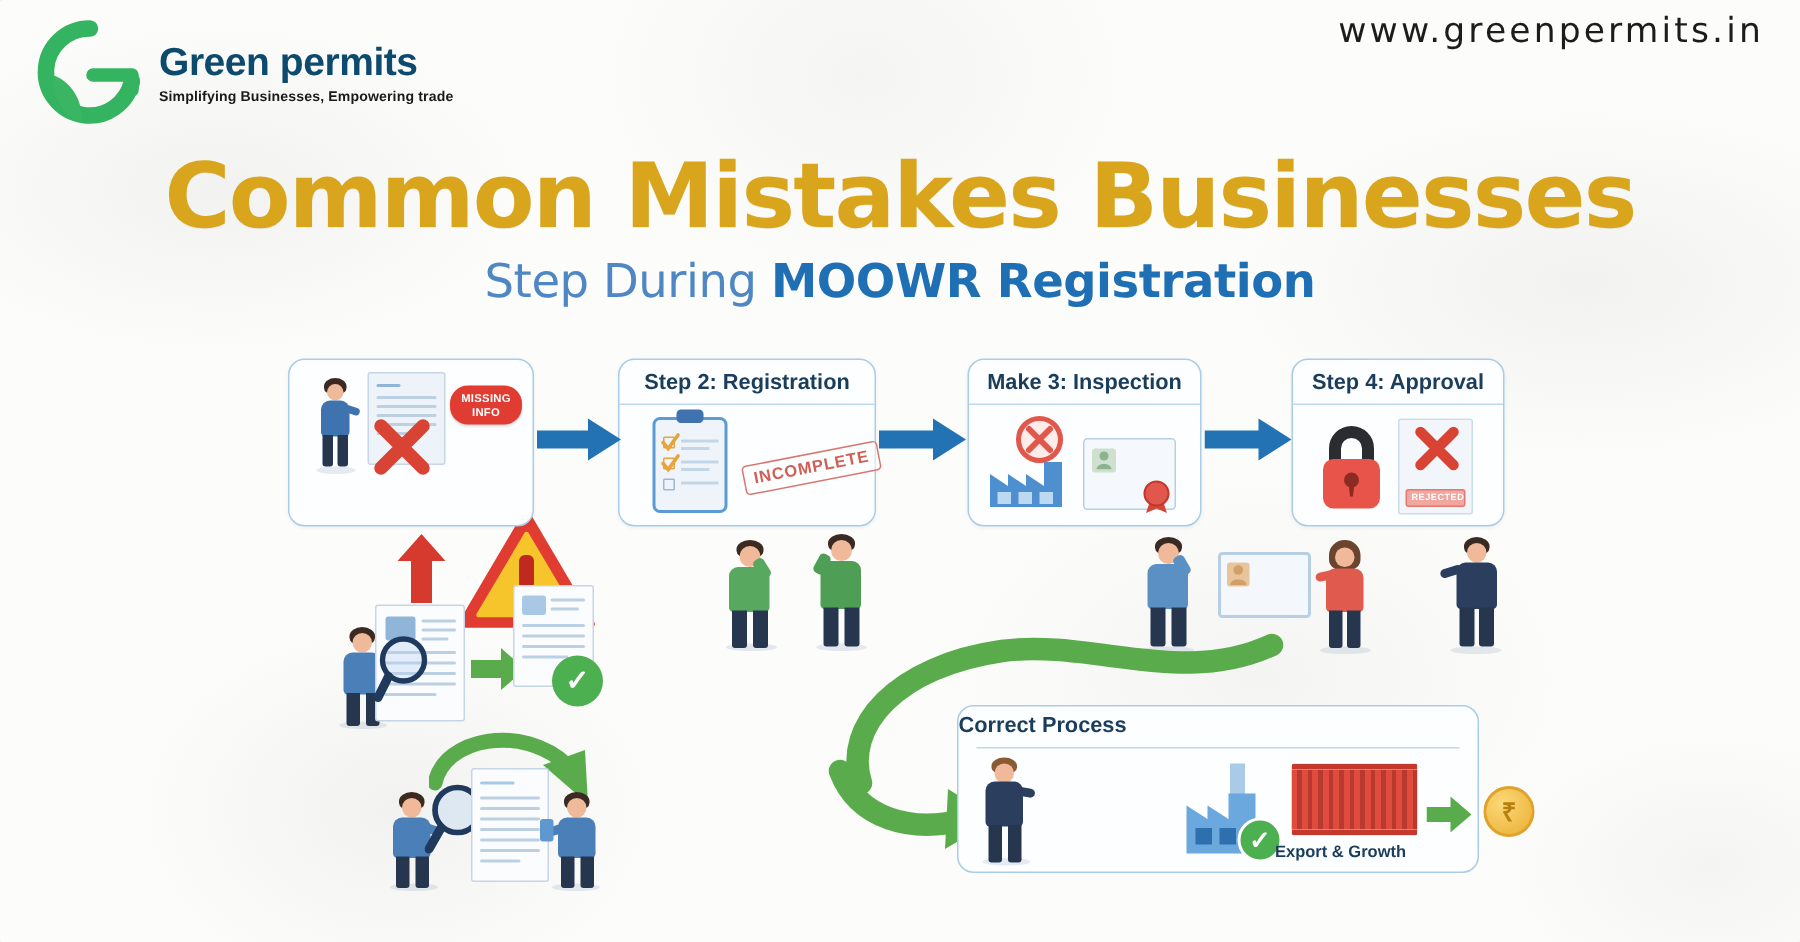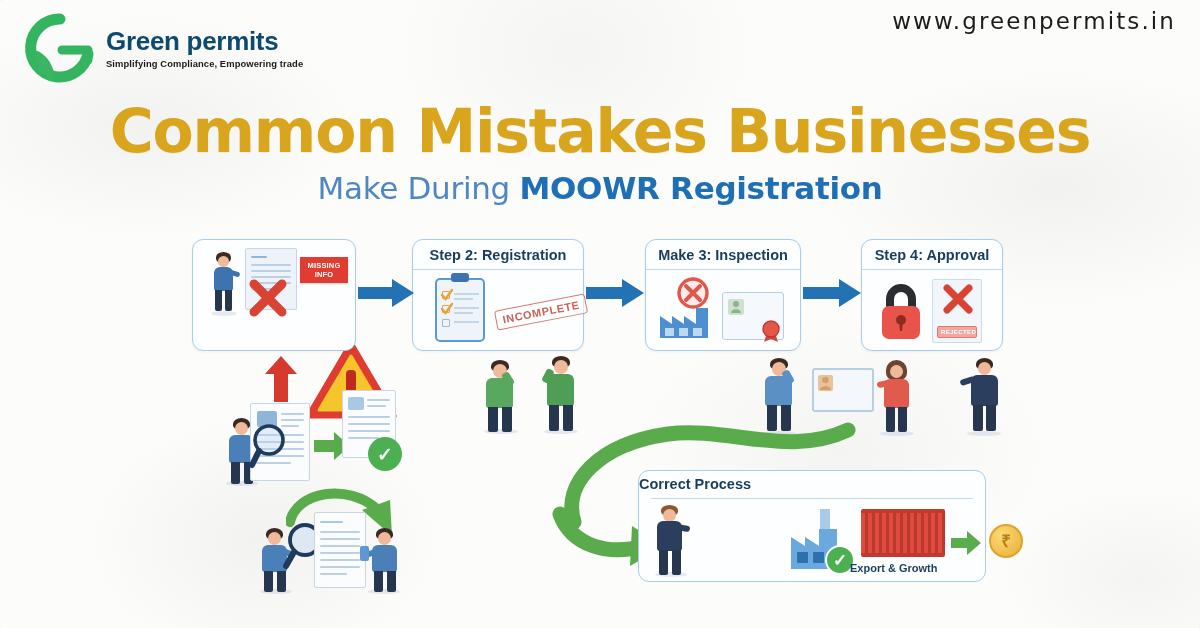--- a/index.html
+++ b/index.html
@@ -76,21 +76,21 @@
   
   .blue-arrow{ position:absolute; z-index:3; height:30px; }
   #arrow1{ left:358px; top:278px; width:56px; }
   #arrow2{ left:586px; top:278px; width:58px; }
   #arrow3{ left:803px; top:278px; width:58px; }
 
   
   .doc{ background:#eef3f9; border:1px solid #c6d6e6; border-radius:2px; position:absolute; }
   .doc .ln{ position:absolute; height:2px; background:#bcd0e4; left:5px; right:5px; border-radius:1px; }
   .badge-missing{
-    position:absolute; background:#e03c31; color:#fff; border-radius:0;
+    position:absolute; background:#e03c31; color:#fff; border-radius:12px;
     font-size:7.5px; font-weight:bold; text-align:center; line-height:9px;
     padding:4px 3px; letter-spacing:.2px; box-shadow:0 1px 2px rgba(0,0,0,.2);
   }
   .stamp-incomplete{
     position:absolute; border:1.6px solid #d9776f; color:#cf5f57; border-radius:3px;
     font-size:11px; font-weight:bold; letter-spacing:.6px; padding:3px 6px;
     transform:rotate(-11deg); background:rgba(255,255,255,.55);
   }
   .badge-rejected{
     position:absolute; background:#f2a6a0; color:#fff; border:1px solid #e2796f;
@@ -140,29 +140,29 @@
 <div id="logo" class="layer">
   <div id="logo-mark">
     <svg viewBox="0 0 76 76" width="76" height="76">
       <path d="M38 9 A29 29 0 1 0 66 44" fill="none" stroke="#34b360" stroke-width="11" stroke-linecap="round"></path>
       <path d="M40 40 H66 V50" fill="none" stroke="#34b360" stroke-width="9" stroke-linecap="round" stroke-linejoin="round"></path>
       <path d="M13 40 C13 58 23 69 33 72 C33 56 25 44 13 40 Z" fill="#3ab563"></path>
     </svg>
   </div>
   <div id="logo-text">
     <div class="brand">Green permits</div>
-    <div class="tagline">Simplifying Compliance, Empowering trade</div>
+    <div class="tagline">Simplifying Businesses, Empowering trade</div>
   </div>
 </div>
 
 <div id="site-url" class="layer">www.greenpermits.in</div>
 
 <div id="title-main" class="layer">Common Mistakes Businesses</div>
 <div id="title-sub" class="layer">
-  <span>Make During </span><b>MOOWR Registration</b>
+  <span>Step During </span><b>MOOWR Registration</b>
 </div>
 
 <div id="step1" class="step-card">
   <div class="step-body">
 
     <div class="doc" style="left:52px;top:8px;width:52px;height:62px;">
       <div class="ln" style="top:7px;width:16px;background:#8fb5d8;"></div>
       <div class="ln" style="top:15px;"></div>
         <div class="ln" style="top:21px;"></div>
       <div class="ln" style="top:27px;"></div>

